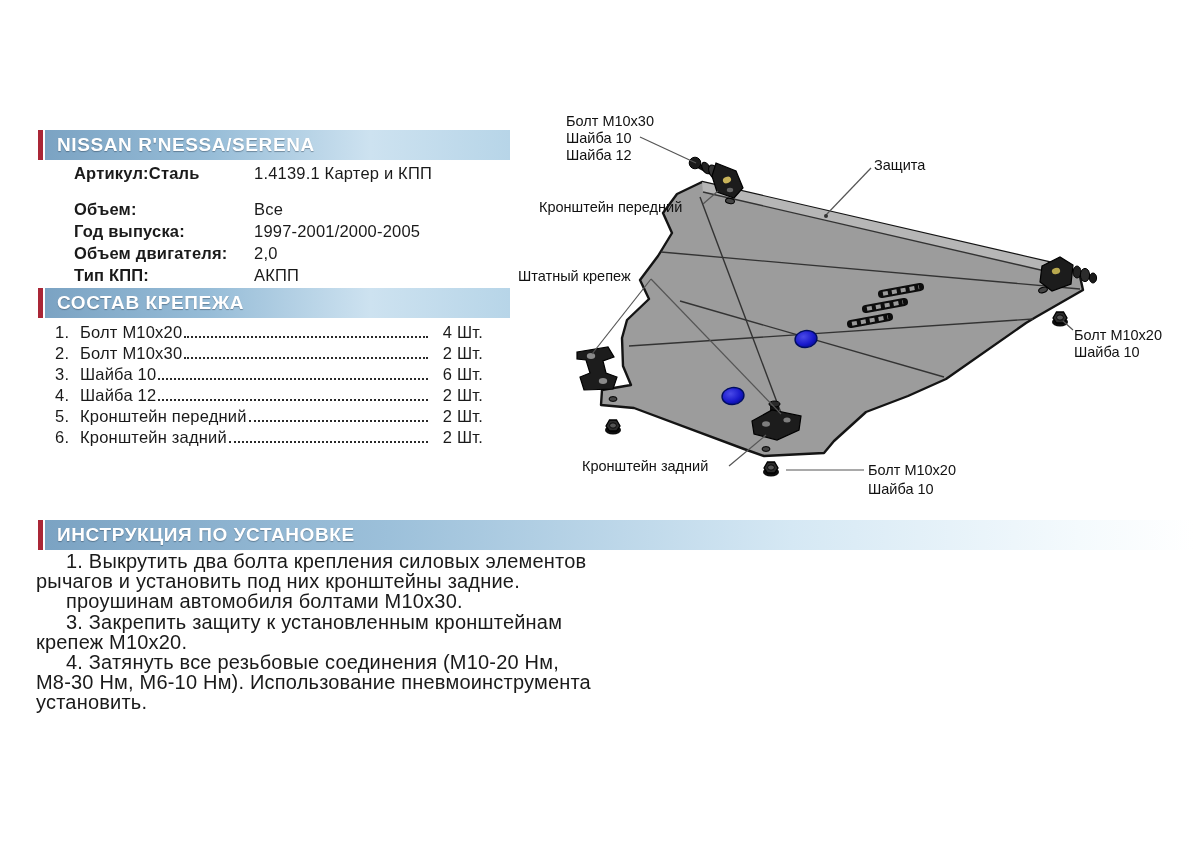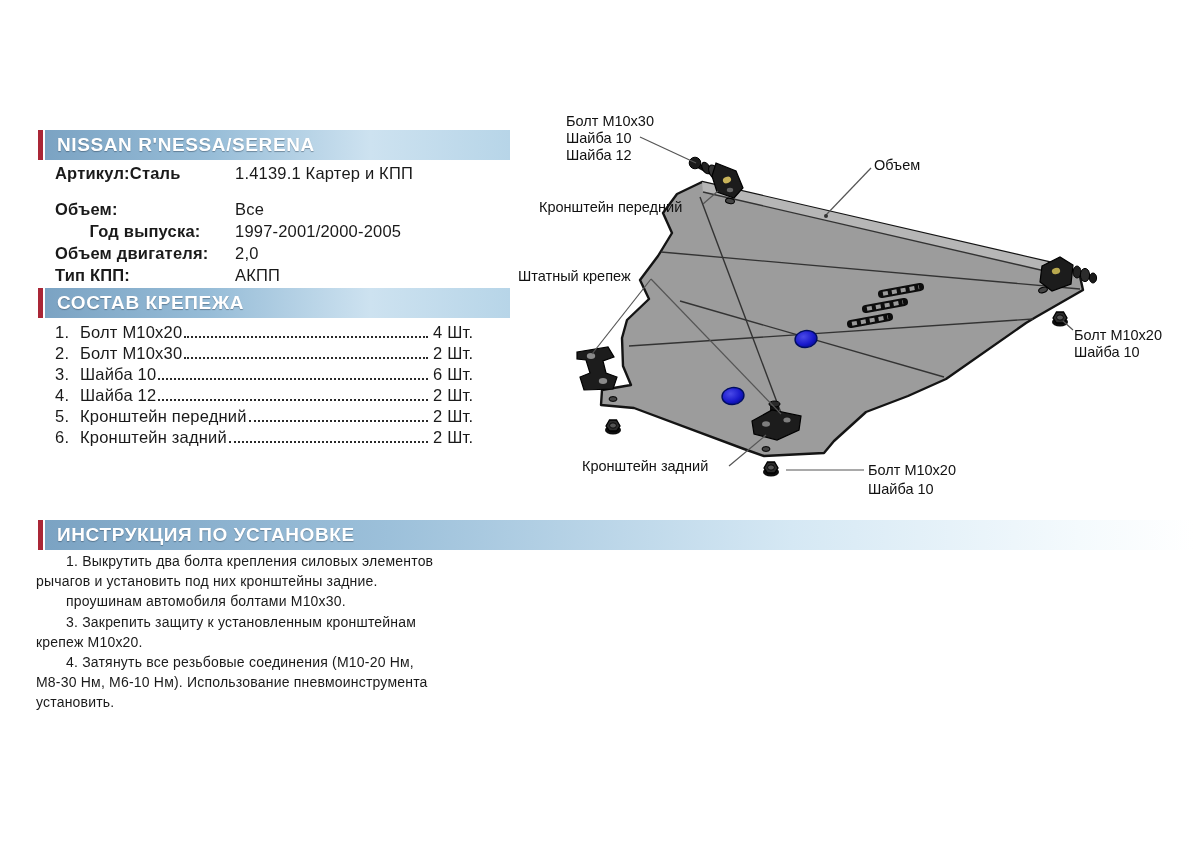--- a/index.html
+++ b/index.html
@@ -12,32 +12,32 @@
   .bar .red { position:absolute; left:0; top:0; width:5px; height:30px; background:#aa2636; }
   .bar .blue {
     position:absolute; left:7px; top:0; height:30px; display:flex; align-items:center;
     padding-left:12px; color:#ffffff; font-weight:bold; font-size:19px; letter-spacing:0.6px;
     text-shadow:0 1px 1px rgba(40,60,80,.45);
   }
   .bar.short .blue { width:465px; background:linear-gradient(90deg,#7ba3c3 0%,#96bcd7 35%,#cde2f0 70%,#b7d5e8 100%); }
   .bar.long  .blue { width:1148px; background:linear-gradient(90deg,#7ba3c3 0%,#9cc0da 30%,#d5e8f4 65%,#f4fafd 90%,#ffffff 100%); }
 
   .row { position:absolute; left:55px; font-size:16.5px; letter-spacing:0.2px; white-space:nowrap; }
-  .spec-label { display:inline-block; width:180px; font-weight:bold; }
+  .spec-label { display:inline-block; width:180px; font-weight:bold;margin-left:19px; }
   .sku-value, .spec-value { font-weight:normal; }
 
   .hw-list { position:absolute; left:55px; top:321px; width:428px; }
   .hw-row { display:flex; align-items:flex-end; height:21px; font-size:16.5px; letter-spacing:0.2px; }
   .hw-num { width:25px; flex:0 0 auto; }
   .hw-name { flex:0 0 auto; }
   .hw-dots { flex:1 1 auto; border-bottom:2px dotted #2a2a2a; margin:0 5px 4px 2px; min-width:8px; }
-  .hw-qty { flex:0 0 auto; width:50px; text-align:left; }
+  .hw-qty { flex:0 0 auto; width:50px; text-align:right; }
 
   .instr { position:absolute; left:36px; top:551px; width:620px; }
-  .instr-line { font-size:14px; line-height:20.2px; letter-spacing:0.2px; white-space:nowrap; }
+  .instr-line { font-size:20px; line-height:20.2px; letter-spacing:0.2px; white-space:nowrap; }
   .instr-step .instr-line:first-child { padding-left:30px; }
 
   .dlabel { position:absolute; font-size:14.5px; line-height:17px; color:#111; white-space:nowrap; }
   svg { position:absolute; }
 </style>
 </head>
 <body>
 
 <div id="page">
 
@@ -46,21 +46,21 @@
     <div class="blue">NISSAN R'NESSA/SERENA</div>
   </div>
 
   <div class="row" style="top:164px;">
     <span class="spec-label">Артикул:Сталь</span><span class="sku-value">1.4139.1 Картер и КПП</span>
   </div>
 
   <div class="row" style="top:200px;">
     <span class="spec-label">Объем:</span><span class="spec-value">Все</span>
   </div>
-  <div class="row" style="top:222px;text-align:center;">
+  <div class="row" style="top:222px;">
     <span class="spec-label">Год выпуска:</span><span class="spec-value">1997-2001/2000-2005</span>
   </div>
   <div class="row" style="top:244px;">
     <span class="spec-label">Объем двигателя:</span><span class="spec-value">2,0</span>
   </div>
   <div class="row" style="top:266px;">
     <span class="spec-label">Тип КПП:</span><span class="spec-value">АКПП</span>
   </div>
 
   <div class="bar short" style="left:38px; top:288px;">
@@ -227,21 +227,21 @@
       <line x1="786" y1="470" x2="864" y2="470"></line>
     </g>
     <circle cx="826" cy="216" r="2" fill="#333"></circle>
   </svg>
 
   <div class="dlabel" style="left:566px; top:113px;">
     <div>Болт M10x30</div>
     <div>Шайба 10</div>
     <div>Шайба 12</div>
   </div>
-  <div class="dlabel" style="left:874px; top:157px;">Объем</div>
+  <div class="dlabel" style="left:874px; top:157px;">Защита</div>
   <div class="dlabel" style="left:539px; top:199px;">Кронштейн передний</div>
   <div class="dlabel" style="left:518px; top:268px;">Штатный крепеж</div>
   <div class="dlabel" style="left:1074px; top:327px;">
     <div>Болт M10x20</div>
     <div>Шайба 10</div>
   </div>
   <div class="dlabel" style="left:582px; top:458px;">Кронштейн задний</div>
   <div class="dlabel" style="left:868px; top:461px; line-height:19px;">
     <div>Болт M10x20</div>
     <div>Шайба 10</div>

